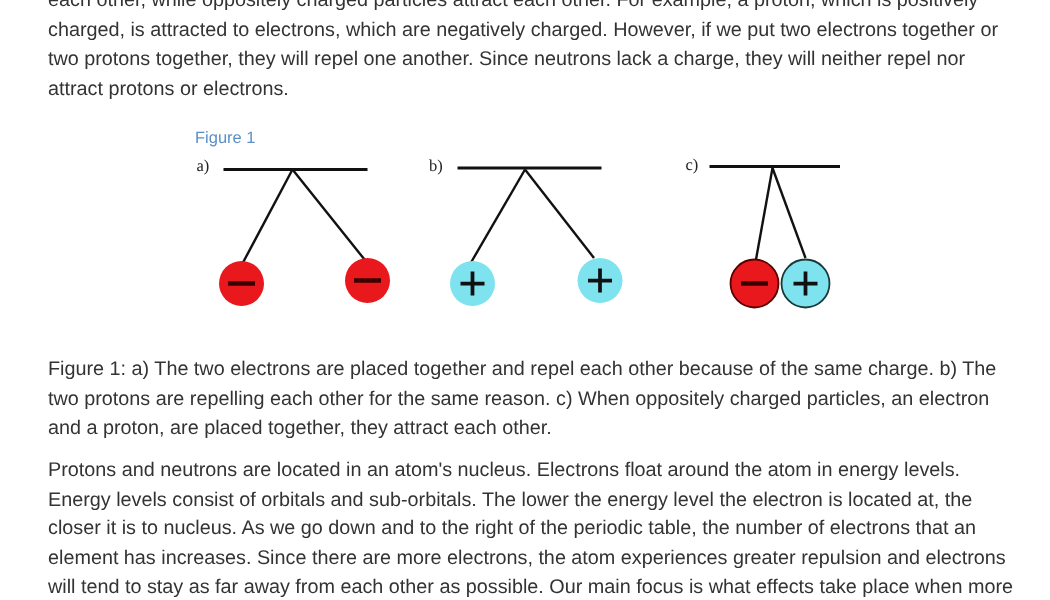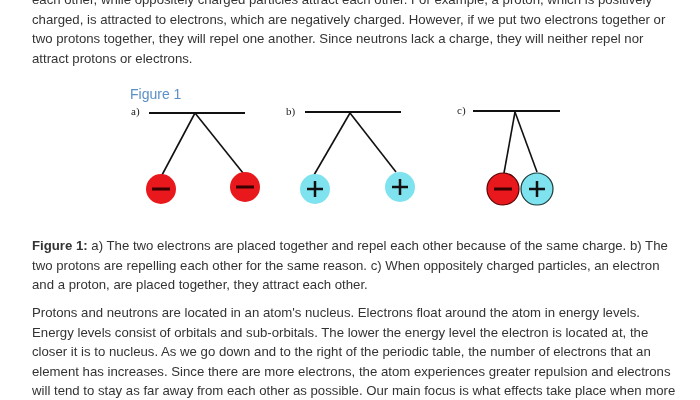--- a/index.html
+++ b/index.html
@@ -2,23 +2,23 @@
 <html><head>
   <meta charset="utf-8">
   <style>
     html, body { margin:0; padding:0; background:#ffffff; }
     body { width:700px; height:400px; overflow:hidden; position:relative;
            font-family:"Liberation Sans", sans-serif; color:#333333; }
     .para { position:absolute; left:32px; width:650px; font-size:13.2px; line-height:19.6px; margin:0; }
     .p1 { top:-10px; }
     .caption { top:236px; }
     .p2 { top:303px; }
-    .cap-label { font-weight:bold; }
+    .cap-label { font-weight:normal; }
     .figure { position:absolute; left:0; top:80px; width:700px; height:145px; }
-    .fig-title { position:absolute; left:130px; top:6px; font-size:14px; color:#5b8fc7; font-family:"Liberation Sans", sans-serif; }
+    .fig-title { position:absolute; left:130px; top:6px; font-size:11px; color:#5b8fc7; font-family:"Liberation Sans", sans-serif; }
     .panel-label { position:absolute; font-size:11px; color:#222; font-family:"Liberation Serif", serif; }
   </style>
 </head>
 <body>
 
 <p class="para p1">each other, while oppositely charged particles attract each other. For example, a proton, which is positively charged, is attracted to electrons, which are negatively charged. However, if we put two electrons together or two protons together, they will repel one another. Since neutrons lack a charge, they will neither repel nor attract protons or electrons.</p>
 
 <div class="figure">
   <span class="fig-title">Figure 1</span>
   <span class="panel-label" style="left:131px;top:25px;">a)</span>

